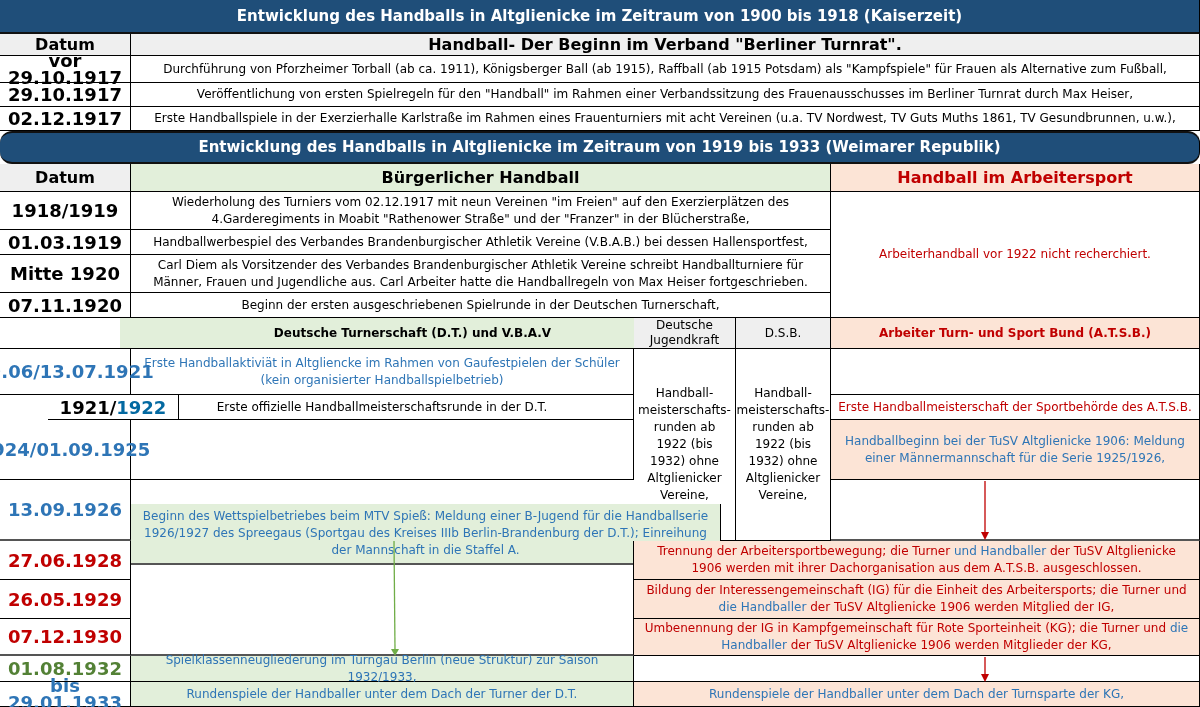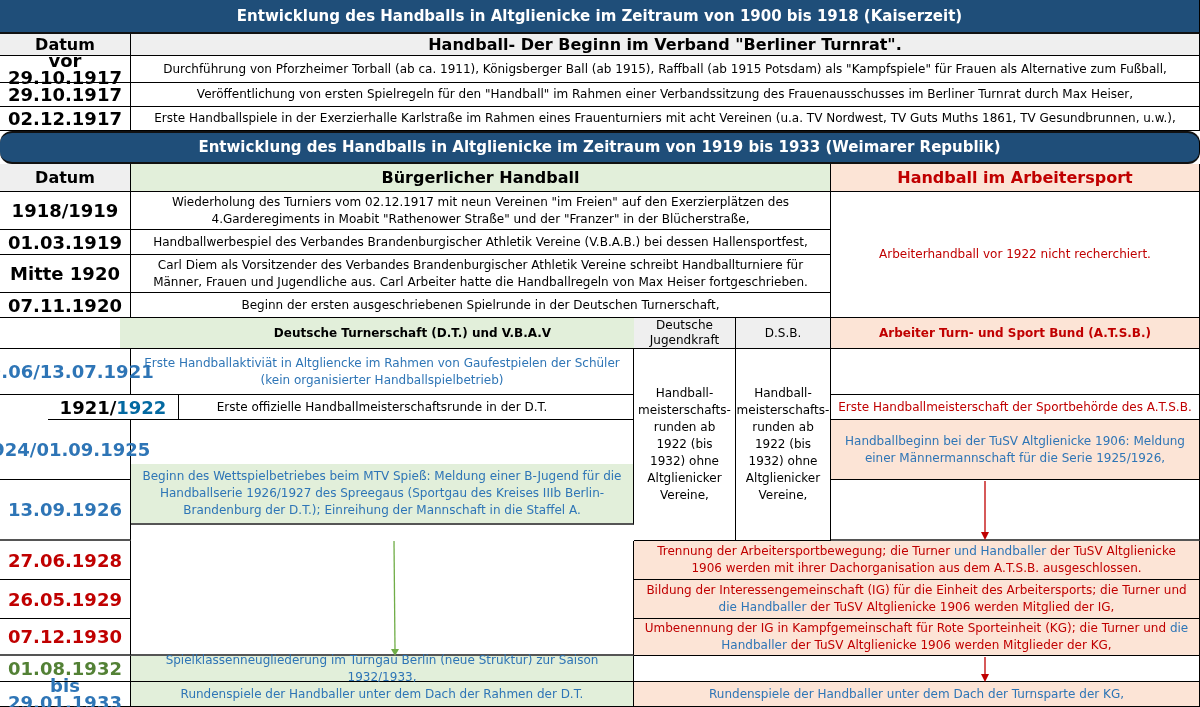--- a/index.html
+++ b/index.html
@@ -67,38 +67,38 @@
     <span class="bred">1922</span>
   </div>
 <div class="c" style="left:131px;top:395px;width:503px;height:25px;">Erste offizielle Handballmeisterschaftsrunde in der D.T.</div>
 <div class="c red" style="left:831px;top:395px;width:369px;height:25px;">Erste Handballmeisterschaft der Sportbehörde des A.T.S.B.</div>
 
 <div class="c date blue" style="left:0;top:420px;width:131px;height:60px;">1924/01.09.1925</div>
 <div class="c" style="left:131px;top:420px;width:503px;height:60px;"></div>
 <div class="c pink blue" style="left:831px;top:420px;width:369px;height:60px;">Handballbeginn bei der TuSV Altglienicke 1906: Meldung einer Männermannschaft für die Serie 1925/1926,</div>
 
 <div class="c date blue thick" style="left:0;top:480px;width:131px;height:61px;">13.09.1926</div>
-<div class="c green blue thick" style="left:131px;top:464px;width:503px;height:61px;">Beginn des Wettspielbetriebes beim MTV Spieß: Meldung einer B-Jugend für die Handballserie 1926/1927 des Spreegaus (Sportgau des Kreises IIIb Berlin-Brandenburg der D.T.); Einreihung der Mannschaft in die Staffel A.</div>
+<div class="c green blue thick" style="left:131px;top:504px;width:590px;height:61px;">Beginn des Wettspielbetriebes beim MTV Spieß: Meldung einer B-Jugend für die Handballserie 1926/1927 des Spreegaus (Sportgau des Kreises IIIb Berlin-Brandenburg der D.T.); Einreihung der Mannschaft in die Staffel A.</div>
 <div class="c thick" style="left:831px;top:480px;width:369px;height:61px;"></div>
 
 <div class="c date red" style="left:0;top:541px;width:131px;height:39px;">27.06.1928</div>
 <div class="c date red" style="left:0;top:580px;width:131px;height:39px;">26.05.1929</div>
 <div class="c date red thick" style="left:0;top:619px;width:131px;height:37px;">07.12.1930</div>
 <div class="c thick" style="left:131px;top:541px;width:503px;height:115px;"></div>
 
 <div class="c pink red" style="left:634px;top:541px;width:566px;height:39px;display:block;padding-top:2px;"><span>Trennung der Arbeitersportbewegung; die Turner </span><span class="blue">und Handballer</span><span> der TuSV Altglienicke 1906 werden mit ihrer Dachorganisation aus dem A.T.S.B. ausgeschlossen.</span></div>
 <div class="c pink red" style="left:634px;top:580px;width:566px;height:39px;display:block;padding-top:2px;"><span>Bildung der Interessengemeinschaft (IG) für die Einheit des Arbeitersports; die Turner und </span><span class="blue">die Handballer</span><span> der TuSV Altglienicke 1906 werden Mitglied der IG,</span></div>
 <div class="c pink red" style="left:634px;top:619px;width:566px;height:37px;display:block;padding:1px 0 0 0;"><span>Umbenennung der IG in Kampfgemeinschaft für Rote Sporteinheit (KG); die Turner und </span><span class="blue">die Handballer</span><span> der TuSV Altglienicke 1906 werden Mitglieder der KG,</span></div>
 
 <div class="c date olive" style="left:0;top:656px;width:131px;height:26px;">01.08.1932</div>
 <div class="c green blue" style="left:131px;top:656px;width:503px;height:26px;">Spielklassenneugliederung im Turngau Berlin (neue Struktur) zur Saison 1932/1933,</div>
 <div class="c" style="left:634px;top:656px;width:566px;height:26px;"></div>
 
 <div class="c date blue" style="left:0;top:682px;width:131px;height:25px;">bis 29.01.1933</div>
-<div class="c green blue" style="left:131px;top:682px;width:503px;height:25px;">Rundenspiele der Handballer unter dem Dach der Rahmen der D.T.</div>
+<div class="c green blue" style="left:131px;top:682px;width:503px;height:25px;">Rundenspiele der Handballer unter dem Dach der Turner der D.T.</div>
 <div class="c pink blue" style="left:634px;top:682px;width:566px;height:25px;">Rundenspiele der Handballer unter dem Dach der Turnsparte der KG,</div>
 
 <svg class="arrow" style="left:390px;top:541px;" width="12" height="116">
   <line x1="4" y1="0" x2="5" y2="109" stroke="#70ad47" stroke-width="1.3"></line>
   <polygon points="1,108 9,108 5,115" fill="#70ad47"></polygon>
 </svg>
 <svg class="arrow" style="left:979px;top:481px;" width="12" height="60">
   <line x1="6" y1="0" x2="6" y2="53" stroke="#c00000" stroke-width="1.3"></line>
   <polygon points="2,51 10,51 6,59" fill="#c00000"></polygon>
 </svg>

